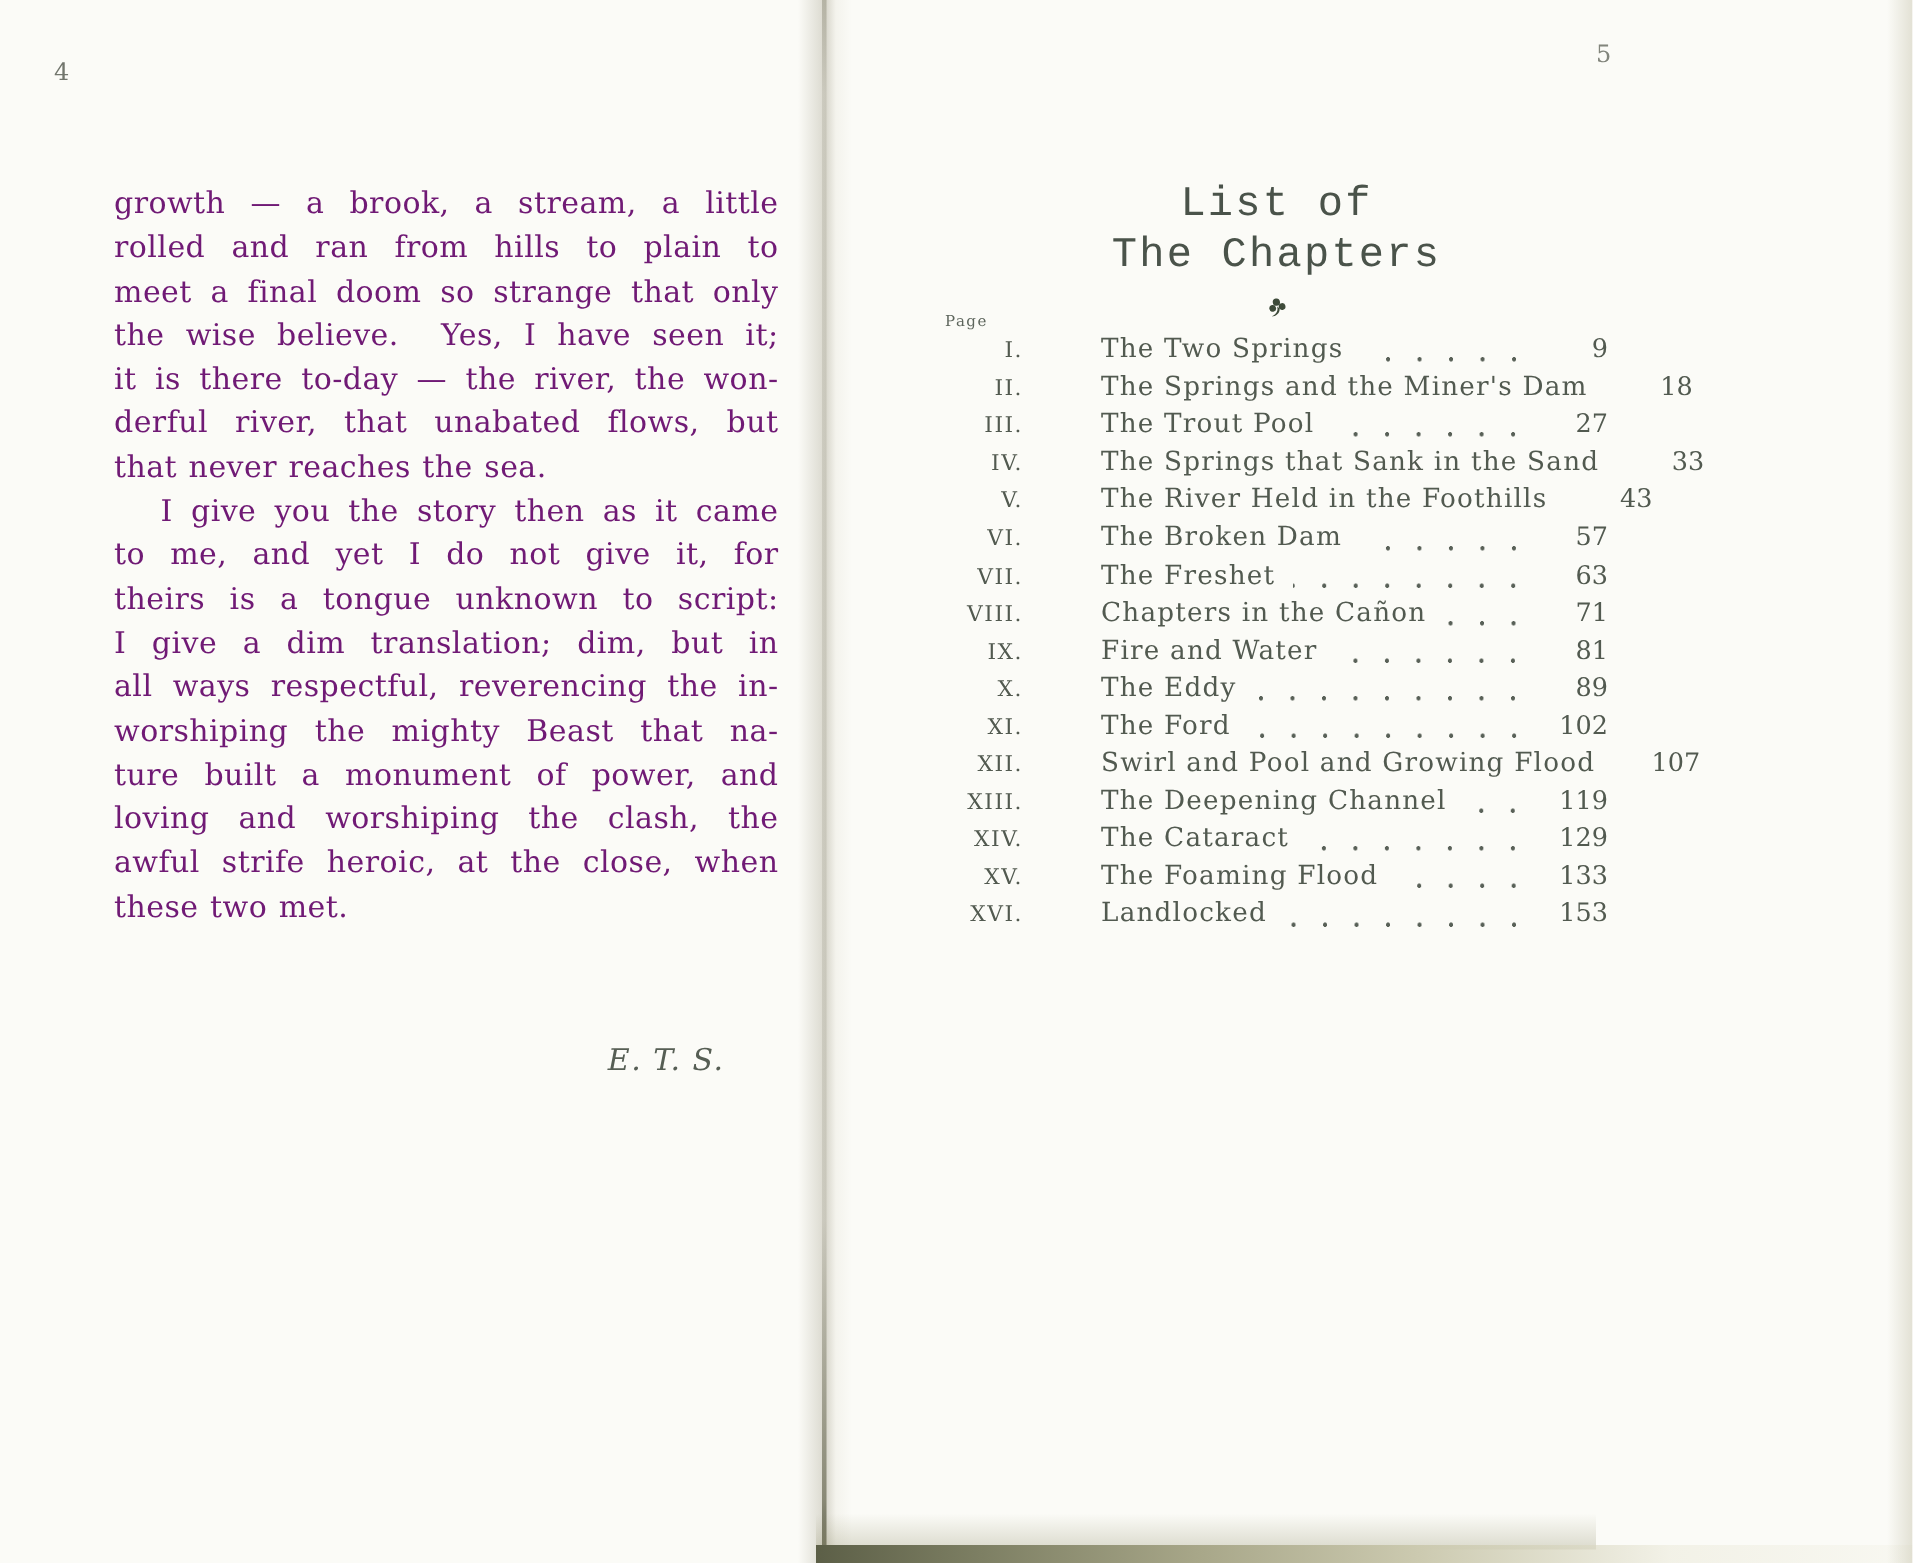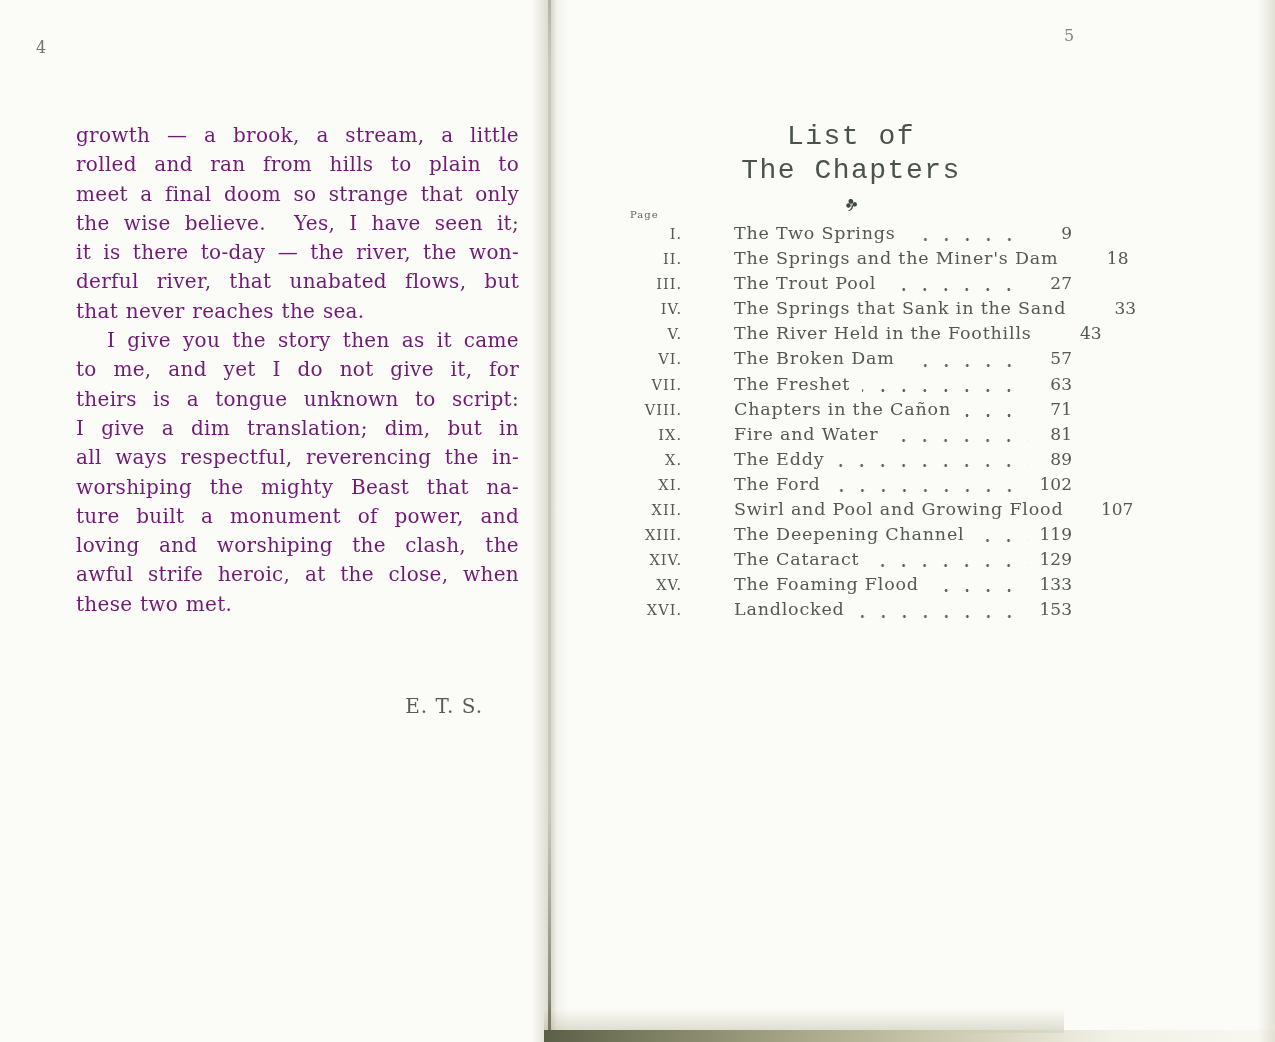--- a/index.html
+++ b/index.html
@@ -44,21 +44,21 @@
   .body-text {
     position: absolute; left: 40px; top: 121px; width: 443px;
     font-size: 20px; line-height: 29.3px; color: #701a75;
     letter-spacing: 0.3px; word-spacing: 1px; margin-left: 36px;
   }
   .line { text-align: justify; text-align-last: justify; }
   .line.last { text-align-last: left; }
   .line.indent { text-indent: 31px; }
   .signature {
     position: absolute; left: 40px; top: 694px; width: 443px;
-    text-align: right; font-size: 20px; color: #565e54;
+    text-align: right; font-style: italic; font-size: 20px; color: #565e54;
     letter-spacing: 1px;
   }
 
   
   .toc { position: absolute; left: 630px; top: 120px; width: 442px; color: #525a50; }
   .toc-title { text-align: center; font-size: 28px; letter-spacing: 1.5px; color: #4a534a; line-height: 34px; font-family: Liberation Mono, monospace; }
   .ornament-wrap { text-align: center; margin-top: 9px; height: 18px; }
   .page-col-header {
     text-align: left; font-size: 10px; letter-spacing: 1px; color: #5d655c;
     margin-top: -6px; margin-bottom: 3px; padding-right: 3px;

